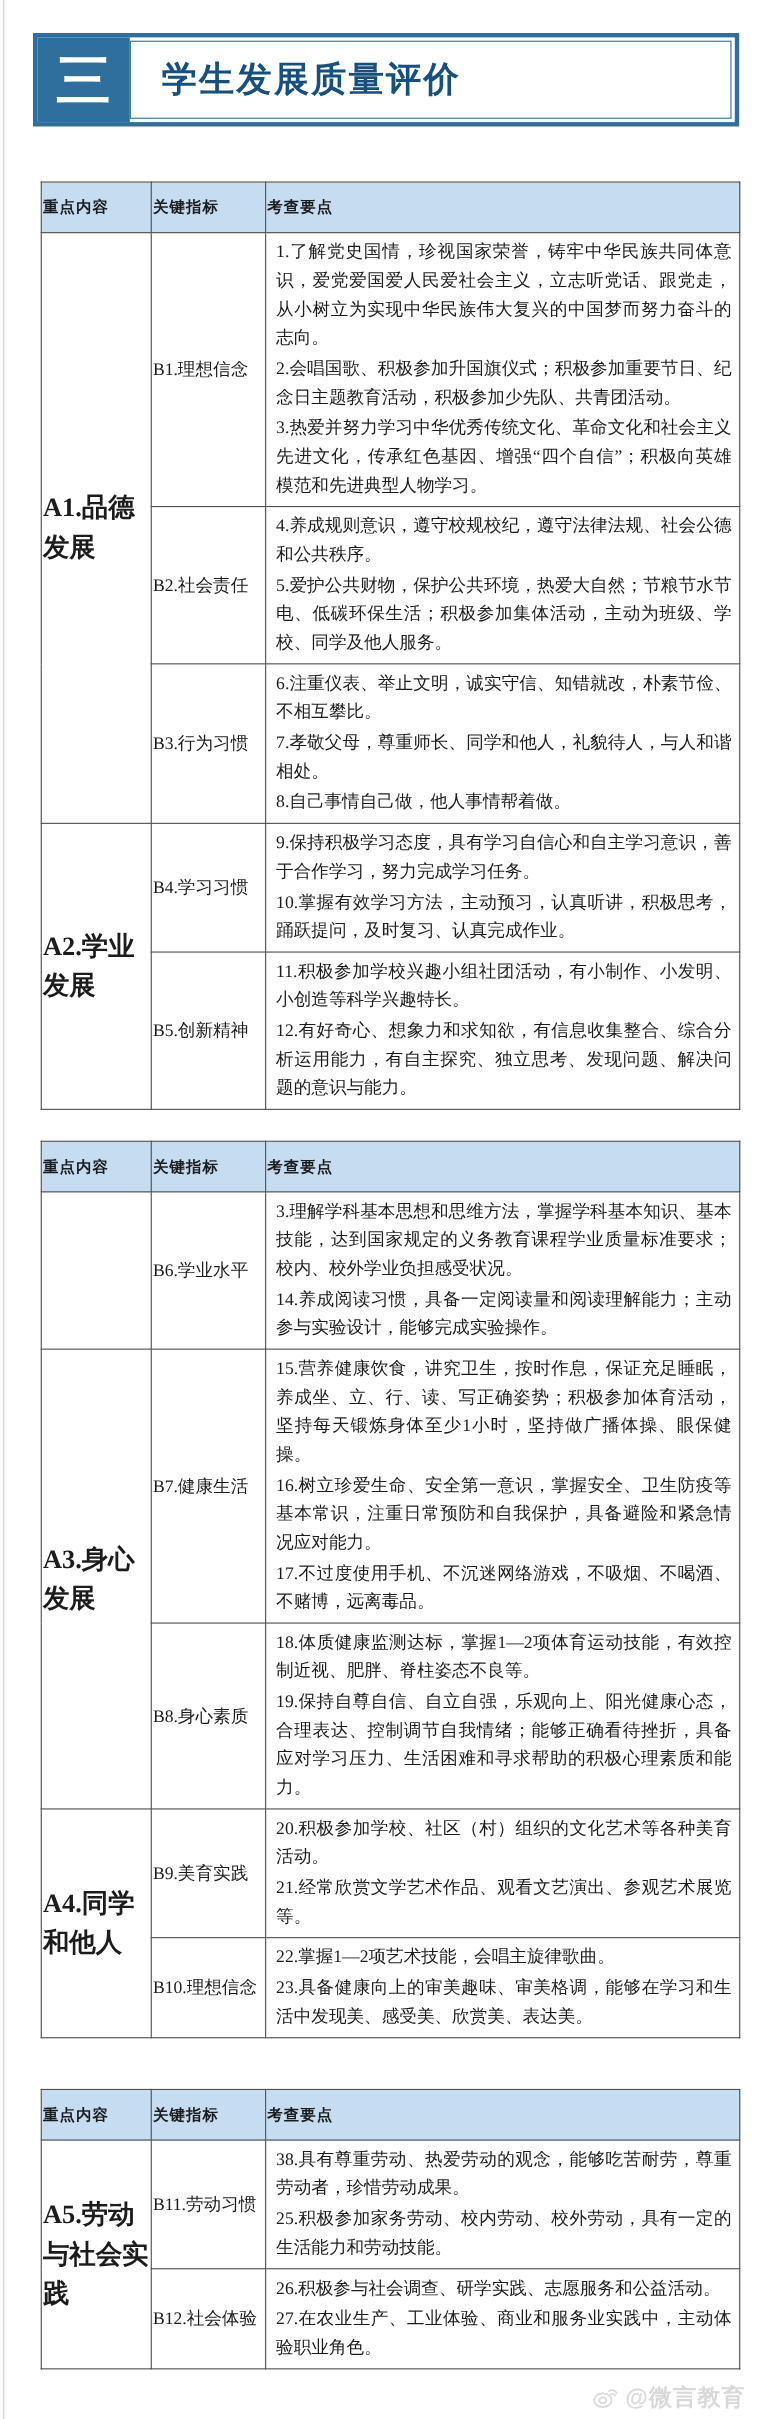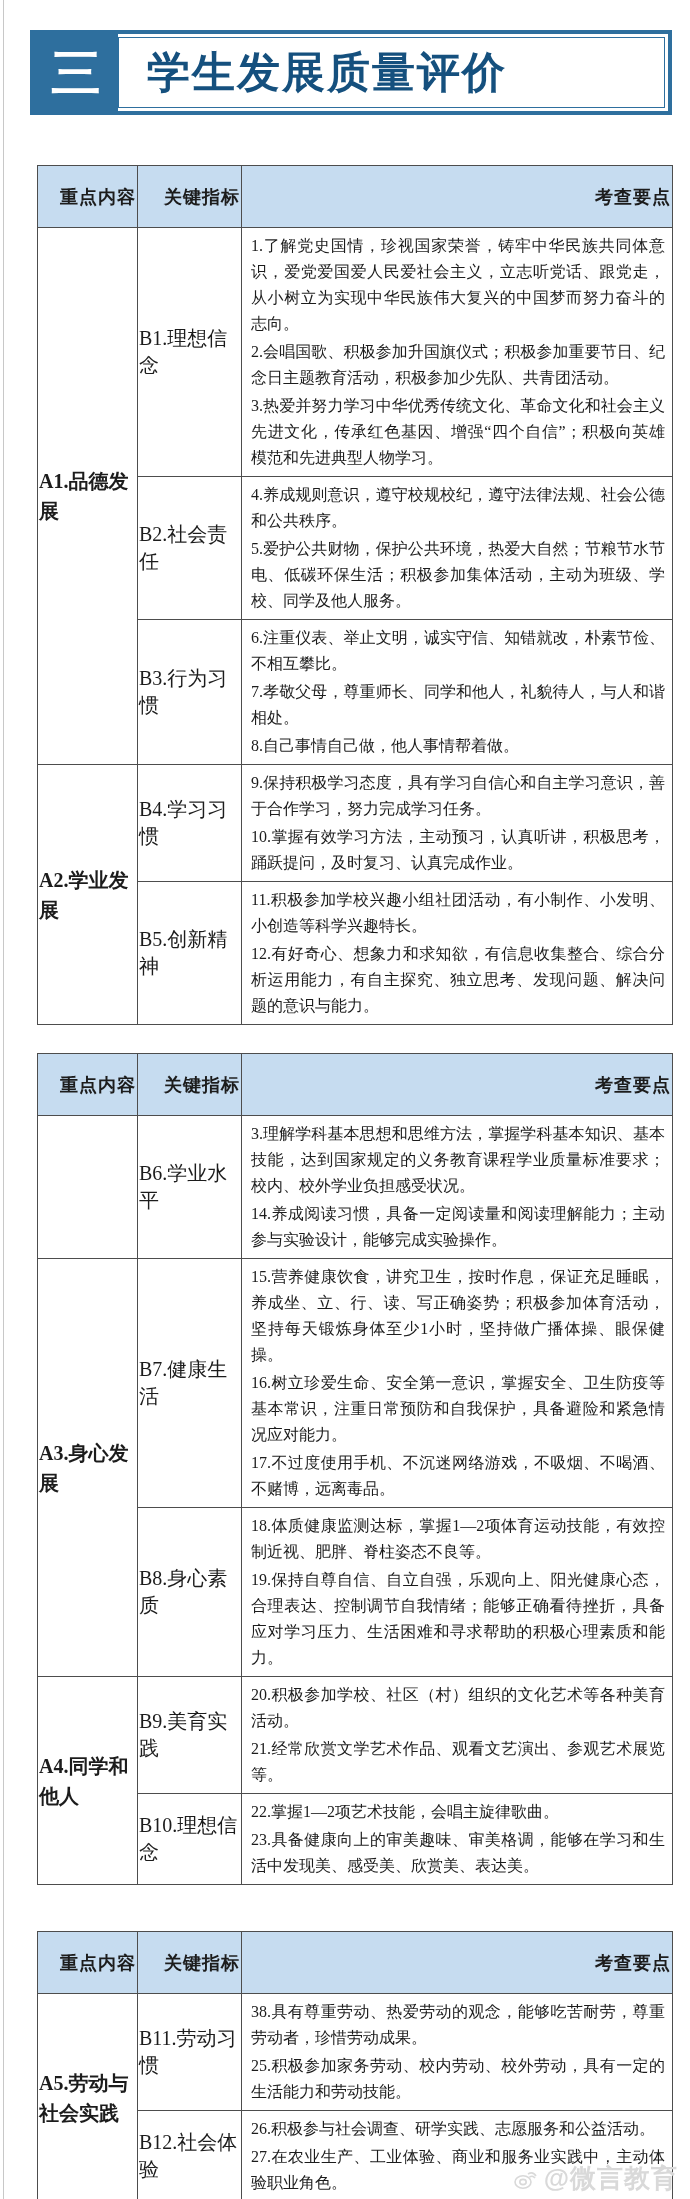--- a/index.html
+++ b/index.html
@@ -28,55 +28,55 @@
     width:84px;flex:0 0 84px;background:var(--banner-blue);color:#fff;
     display:flex;align-items:center;justify-content:center;
     font-size:50px;font-weight:bold;line-height:1;
     font-family:"Liberation Sans","DejaVu Sans",sans-serif;
   }
   .banner-title-box{
     flex:1;margin:3px 3px 3px 0;border:1px solid var(--banner-blue);
     display:flex;align-items:center;
   }
   .banner-title{
-    padding-left:28px;font-size:43px;font-weight:bold;color:var(--title-text);
+    padding-left:28px;font-size:32px;font-weight:bold;color:var(--title-text);
     font-family:"Liberation Sans","DejaVu Sans",sans-serif;letter-spacing:2px;
   }
 
   
   .tbl{
     width:635px;margin-left:37px;border-collapse:collapse;table-layout:fixed;
   }
   .tbl-wrap1{margin-top:50px;}
   .tbl-wrap2{margin-top:28px;}
   .tbl-wrap3{margin-top:46px;}
   .tbl th,.tbl td{border:1px solid var(--line);box-sizing:border-box;}
   .tbl th{
-    background:var(--header-bg);height:62px;font-size:18px;font-weight:bold;
-    text-align:right;vertical-align:middle;letter-spacing:1px;
+    background:var(--header-bg);height:46px;font-size:14px;font-weight:bold;
+    text-align:left;vertical-align:middle;letter-spacing:1px;
   }
   .content-cell{
-    width:100px;font-weight:bold;font-size:20px;vertical-align:middle;
+    width:100px;font-weight:bold;font-size:24px;vertical-align:middle;
     padding:2px 1px;line-height:1.5;text-align:left;
   }
   .indicator-cell{
-    width:104px;font-size:20px;vertical-align:middle;padding:2px 1px;
+    width:104px;font-size:16px;vertical-align:middle;padding:2px 1px;
     text-align:left;letter-spacing:0;
   }
   .points-cell{
     width:431px;font-size:16px;line-height:26px;vertical-align:middle;
     padding:5px 7px 5px 9px;text-align:justify;
   }
   .points-cell p{margin:0 0 2px 0;}
   .points-cell p:last-child{margin-bottom:0;}
 
   
   .watermark{
     position:absolute;right:12px;bottom:6px;display:flex;align-items:center;gap:5px;
-    color:var(--watermark);font-size:26px;font-weight:bold;
+    color:var(--watermark);font-size:21px;font-weight:bold;
     font-family:"Liberation Sans","DejaVu Sans",sans-serif;letter-spacing:1px;
   }
   .watermark svg{display:block;}
 </style>
 </head>
 <body>
 
 <div class="edge-line"></div>
 
 <div class="banner">

